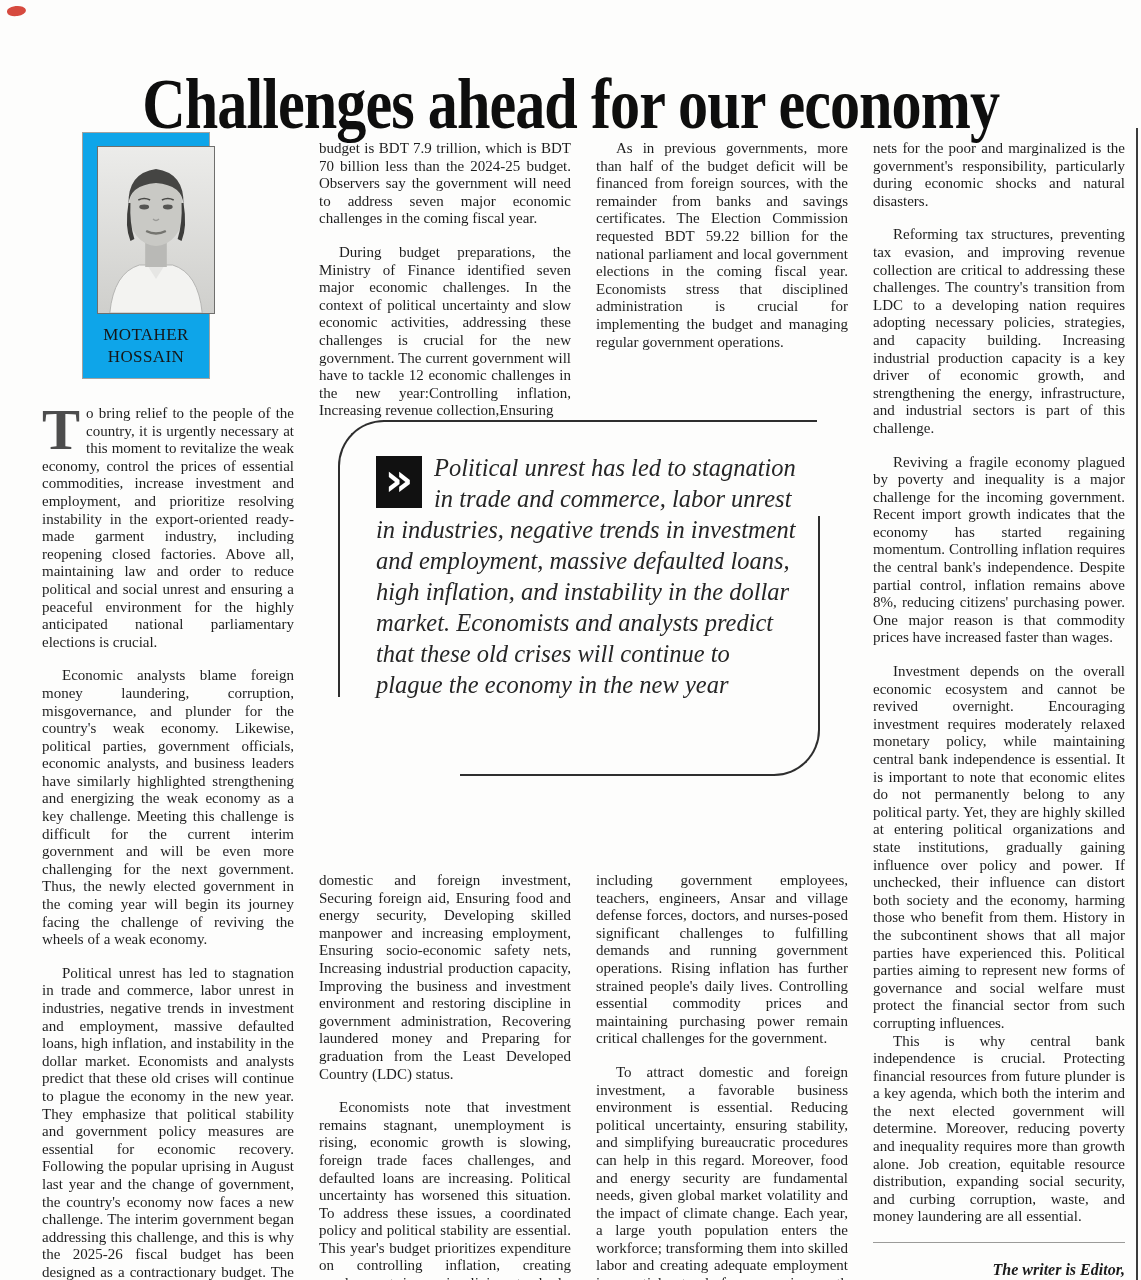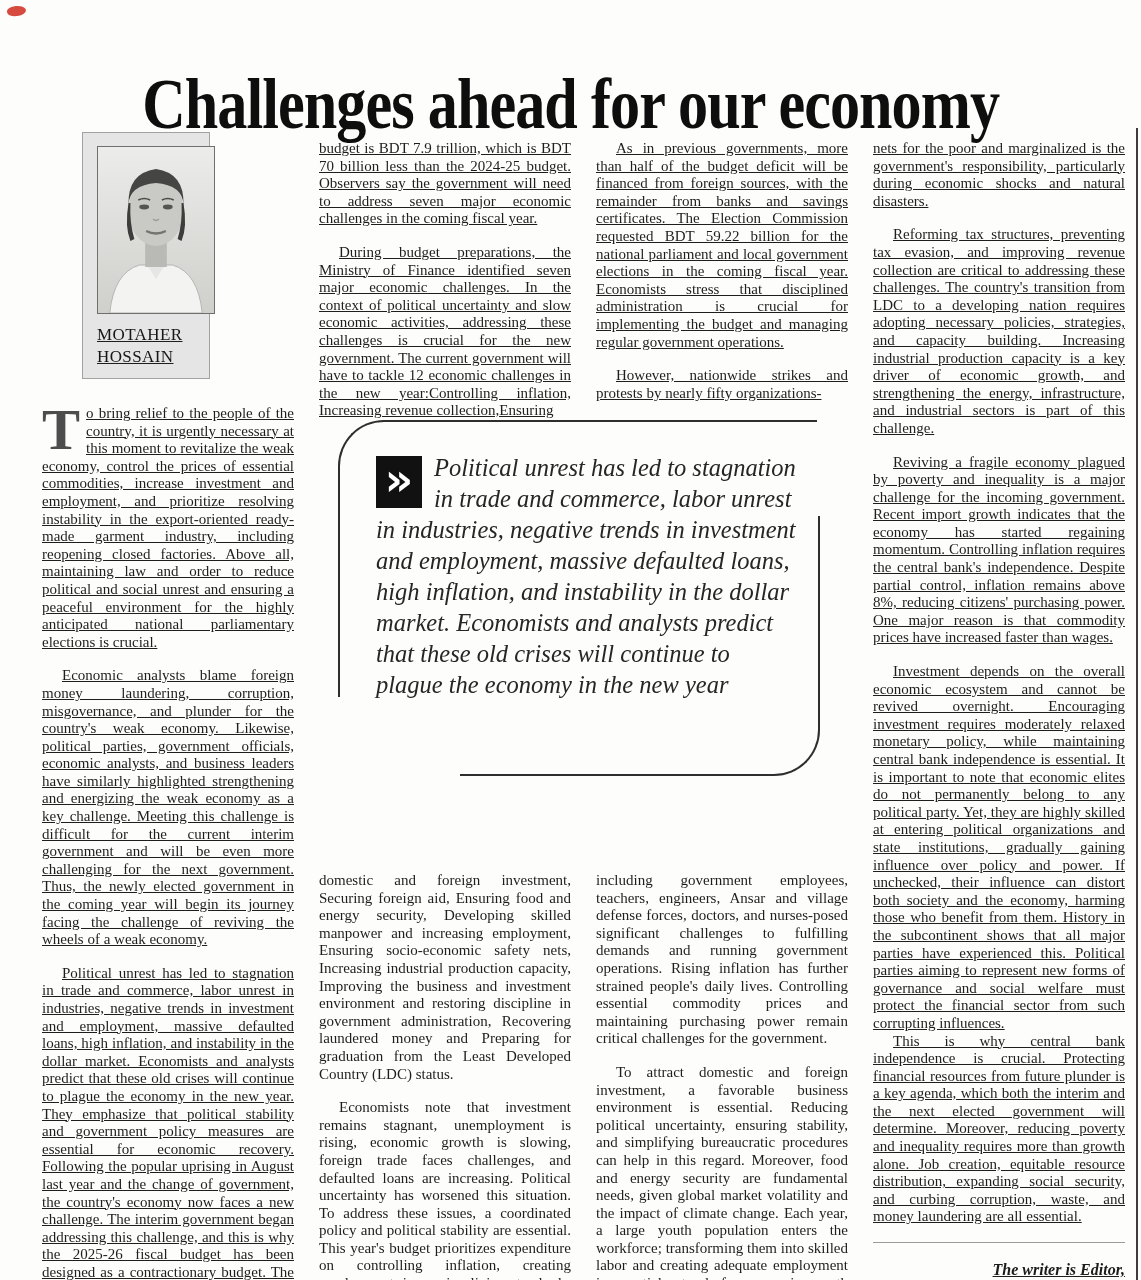--- a/index.html
+++ b/index.html
@@ -4,21 +4,20 @@
 <style>
   html,body{margin:0;padding:0;background:#efefed;}
   .page{
     position:relative;
     width:1141px;height:1280px;
     background:#fdfdfc;
     font-family:"Liberation Serif", serif;
     color:#1e1e1e;
     overflow:hidden;
     margin:0 auto;
-    text-decoration:underline;
   }
   
   .red-mark{
     position:absolute;left:7px;top:6px;width:19px;height:10px;
     background:#d23b2f;border-radius:45% 55% 50% 50%;
     transform:rotate(-7deg);opacity:.92;
   }
   
   .v-rule{
     position:absolute;left:1136px;top:128px;bottom:0;width:2px;
@@ -55,23 +54,24 @@
     float:left;
     font-size:57px;line-height:46px;
     padding:2px 6px 0 0;
     color:#4d4d4d;font-weight:600;
   }
   
   .author-box{
     margin:2px 0 26px 53px;
     width:128px;
     border:1px solid #a2a2a0;
-    background:#e5e5e5;
+    background:#0ea5e9;
     padding:13px 14px 10px 14px;
     box-sizing:border-box;
+    text-align:center;
   }
   .photo{
     width:118px;height:168px;
     margin:0 auto;
     border:1px solid #6f6f6d;
     box-sizing:border-box;
     display:block;
   }
   .photo svg{display:block;width:100%;height:100%;}
   .author-name{
@@ -175,21 +175,20 @@
       <p class="para">budget is BDT 7.9 trillion, which is BDT 70 billion less than the 2024-25 budget. Observers say the government will need to address seven major economic challenges in the coming fiscal year.</p>
       <p class="para gap ind">During budget preparations, the Ministry of Finance identified seven major economic challenges. In the context of political uncertainty and slow economic activities, addressing these challenges is crucial for the new government. The current government will have to tackle 12 economic challenges in the new year:Controlling inflation, Increasing revenue collection,Ensuring</p>
       <div class="below">
         <p class="para">domestic and foreign investment, Securing foreign aid, Ensuring food and energy security, Developing skilled manpower and increasing employment, Ensuring socio-economic safety nets, Increasing industrial production capacity, Improving the business and investment environment and restoring discipline in government administration, Recovering laundered money and Preparing for graduation from the Least Developed Country (LDC) status.</p>
         <p class="para gap ind">Economists note that investment remains stagnant, unemployment is rising, economic growth is slowing, foreign trade faces challenges, and defaulted loans are increasing. Political uncertainty has worsened this situation. To address these issues, a coordinated policy and political stability are essential. This year's budget prioritizes expenditure on controlling inflation, creating employment, improving living standards, health, education, and social security.</p>
       </div>
     </div>
 
     <div class="col">
       <p class="para ind">As in previous governments, more than half of the budget deficit will be financed from foreign sources, with the remainder from banks and savings certificates. The Election Commission requested BDT 59.22 billion for the national parliament and local government elections in the coming fiscal year. Economists stress that disciplined administration is crucial for implementing the budget and managing regular government operations.</p>
-      <p class="para gap ind">However, nationwide strikes and protests by nearly fifty organizations-</p>
       <div class="below">
         <p class="para">including government employees, teachers, engineers, Ansar and village defense forces, doctors, and nurses-posed significant challenges to fulfilling demands and running government operations. Rising inflation has further strained people's daily lives. Controlling essential commodity prices and maintaining purchasing power remain critical challenges for the government.</p>
         <p class="para gap ind">To attract domestic and foreign investment, a favorable business environment is essential. Reducing political uncertainty, ensuring stability, and simplifying bureaucratic procedures can help in this regard. Moreover, food and energy security are fundamental needs, given global market volatility and the impact of climate change. Each year, a large youth population enters the workforce; transforming them into skilled labor and creating adequate employment is essential not only for economic growth but also for social stability. Strengthening socio-economic safety</p>
       </div>
     </div>
 
     <div class="col">
       <p class="para">nets for the poor and marginalized is the government's responsibility, particularly during economic shocks and natural disasters.</p>
       <p class="para gap ind">Reforming tax structures, preventing tax evasion, and improving revenue collection are critical to addressing these challenges. The country's transition from LDC to a developing nation requires adopting necessary policies, strategies, and capacity building. Increasing industrial production capacity is a key driver of economic growth, and strengthening the energy, infrastructure, and industrial sectors is part of this challenge.</p>
       <p class="para gap ind">Reviving a fragile economy plagued by poverty and inequality is a major challenge for the incoming government. Recent import growth indicates that the economy has started regaining momentum. Controlling inflation requires the central bank's independence. Despite partial control, inflation remains above 8%, reducing citizens' purchasing power. One major reason is that commodity prices have increased faster than wages.</p>

